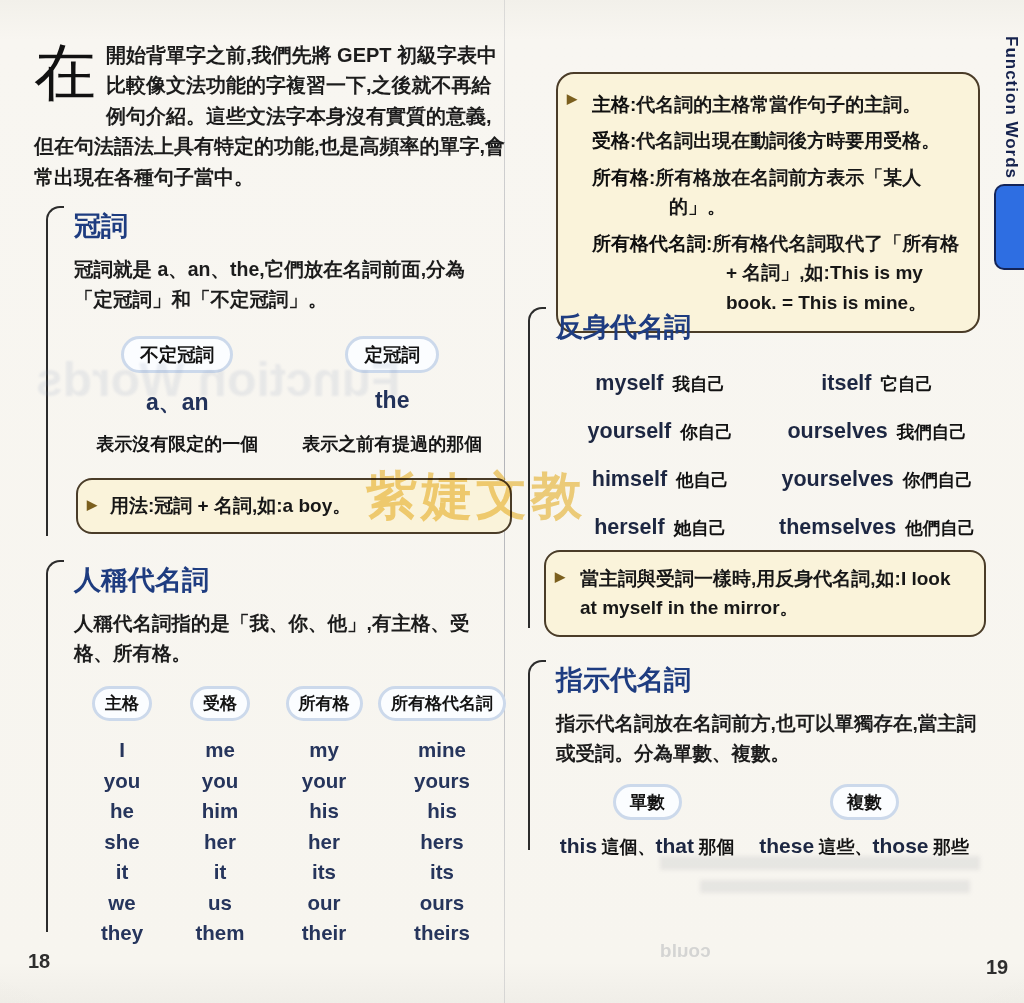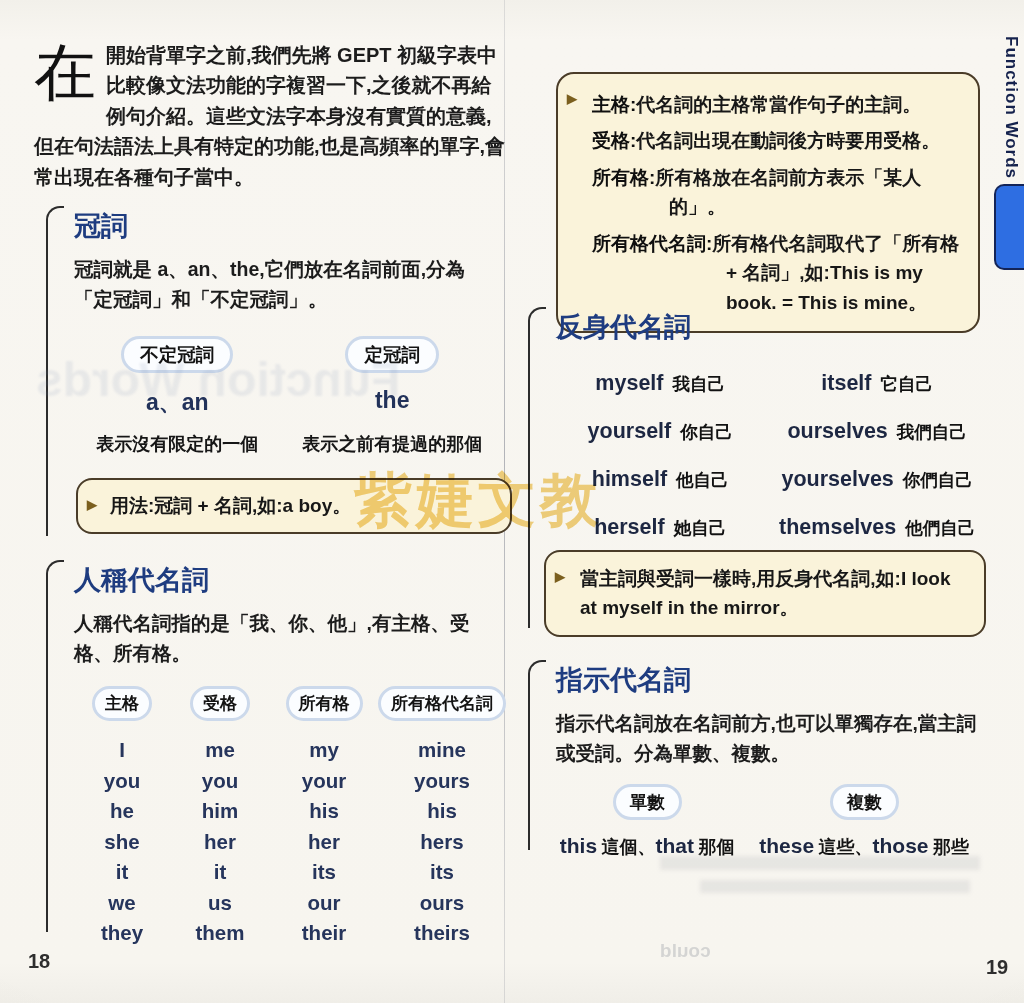--- a/index.html
+++ b/index.html
@@ -60,21 +60,21 @@
   .dem-en{font-size:21px; font-weight:bold; color:#1d2742;}
   .dem-zh{font-size:18px; font-weight:600; color:#141414;}
 
   
   .tab-label{position:absolute; right:3px; top:36px; writing-mode:vertical-rl; font-size:17px; font-weight:bold;
     color:#15224d; letter-spacing:1px;}
   .blue-tab{position:absolute; right:-3px; top:184px; width:31px; height:82px; background:#2e6ee2;
     border:2.5px solid #132457; border-right:none; border-radius:10px 0 0 10px;}
 
   
-  .watermark{position:absolute; left:354px; top:462px; font-size:58px; font-weight:bold; color:#eec24d;
+  .watermark{position:absolute; left:366px; top:462px; font-size:51px; font-weight:bold; color:#eec24d;
     opacity:0.72; letter-spacing:4px; mix-blend-mode:multiply; z-index:30; white-space:nowrap;}
   .ghost-left{position:absolute; left:36px; top:352px; font-size:48px; font-weight:bold; color:#7d8eb0;
     opacity:0.13; transform:scaleX(-1); filter:blur(1px); white-space:nowrap; z-index:1;}
   .ghost-could{position:absolute; left:660px; top:940px; font-size:19px; font-weight:bold; color:#5a6472;
     opacity:0.22; transform:scaleX(-1); filter:blur(0.6px); z-index:1;}
   .ghost-bar{position:absolute; background:rgba(90,100,115,0.10); filter:blur(2px); z-index:1;}
   .gb1{left:660px; top:856px; width:320px; height:14px;}
   .gb2{left:700px; top:880px; width:270px; height:13px;}
 
   .pn{position:absolute; font-size:20px; font-weight:600; color:#2e2e2e;}

